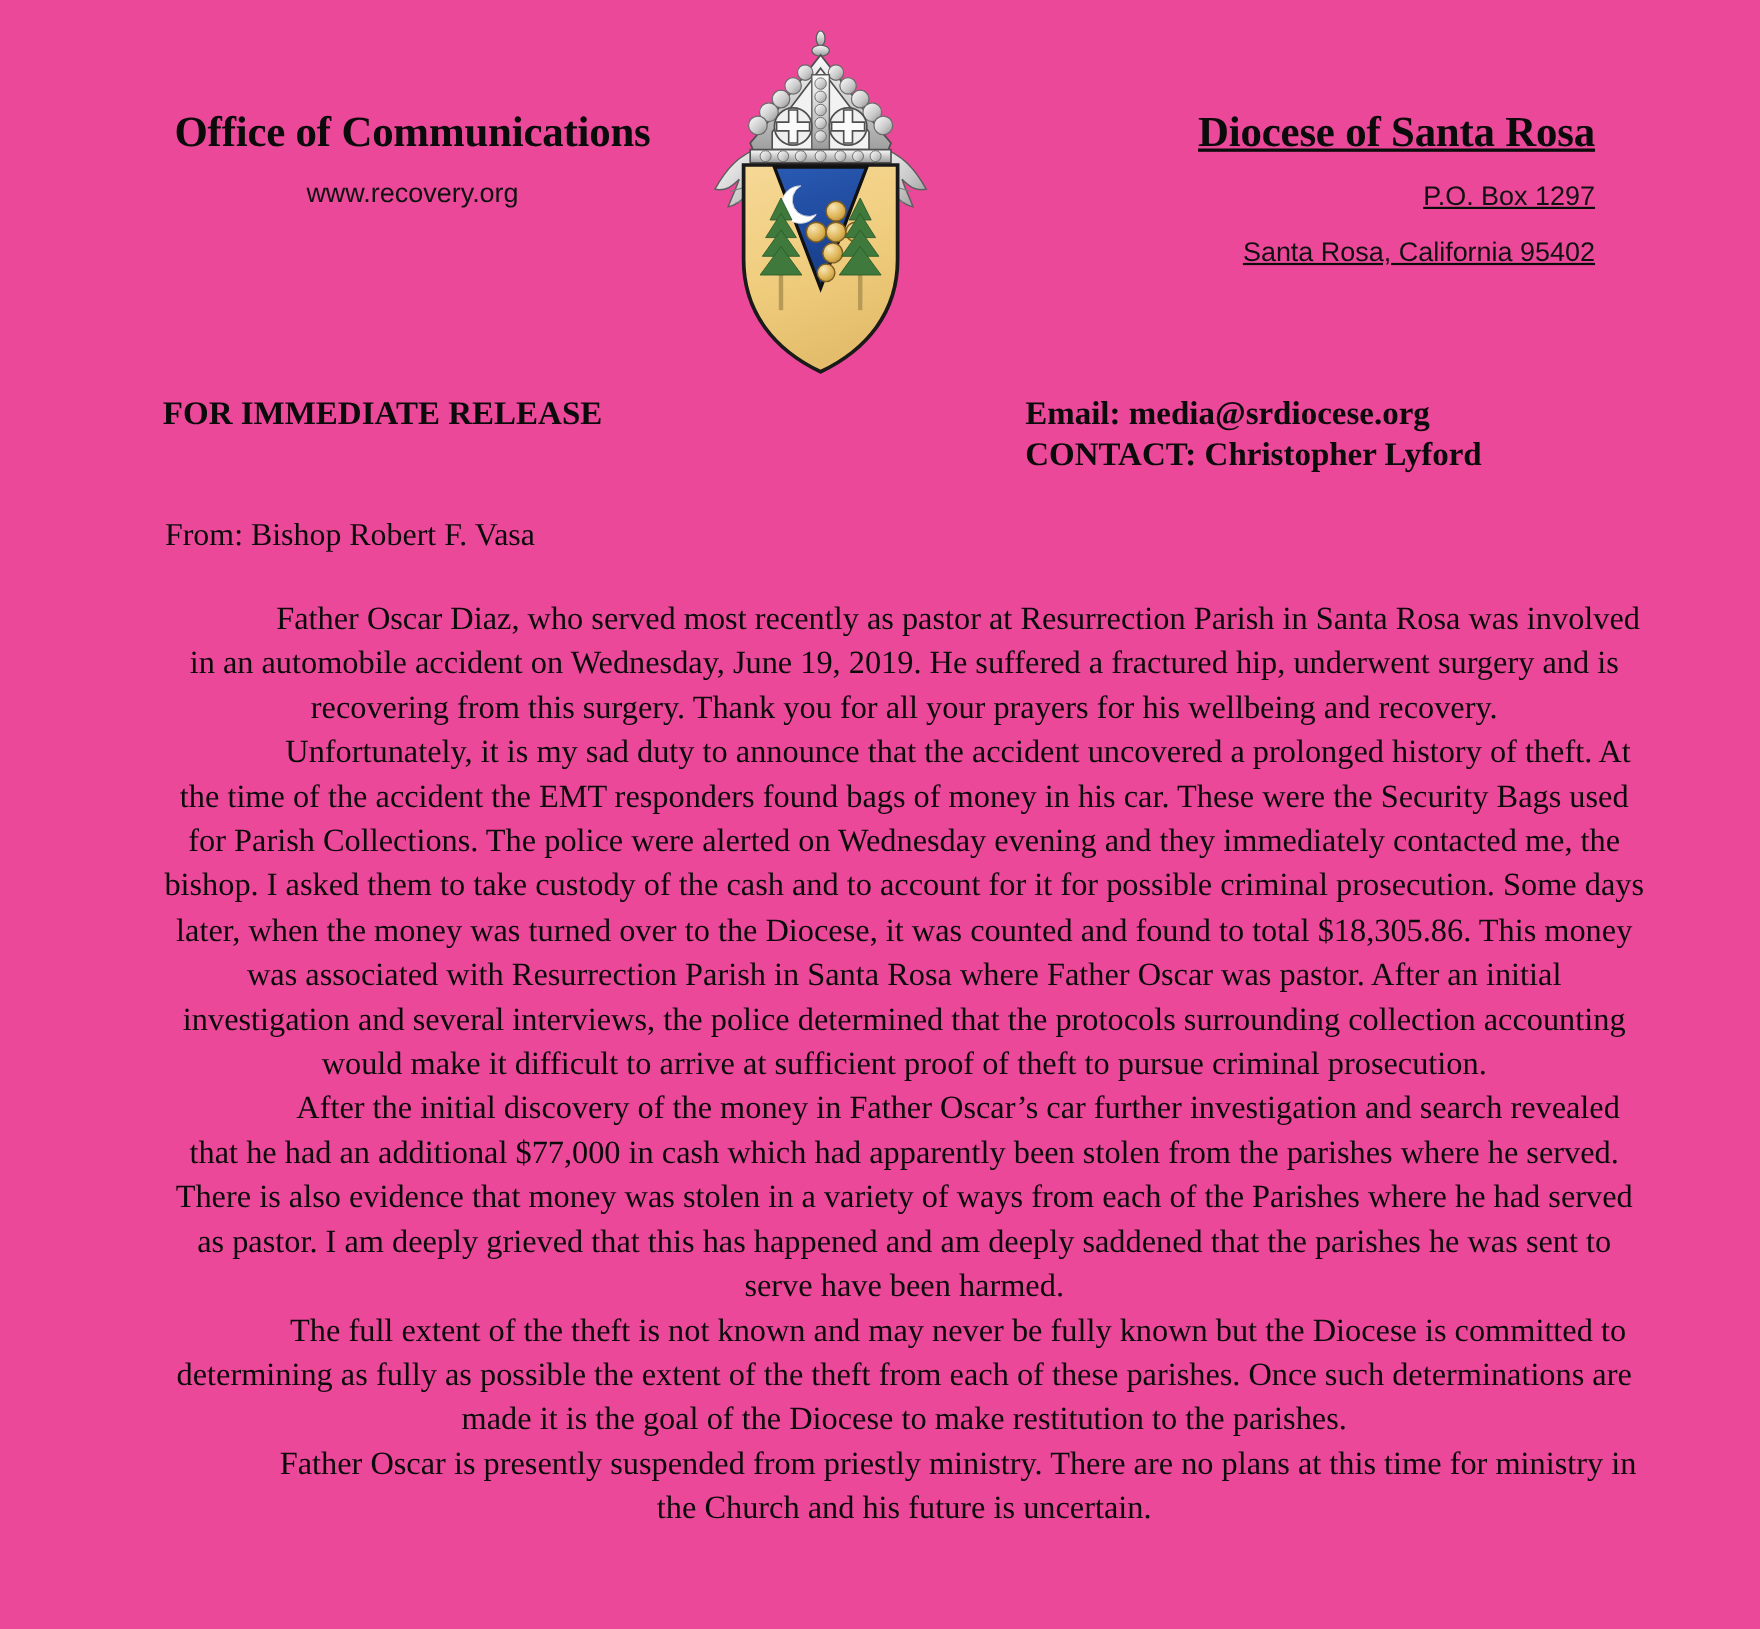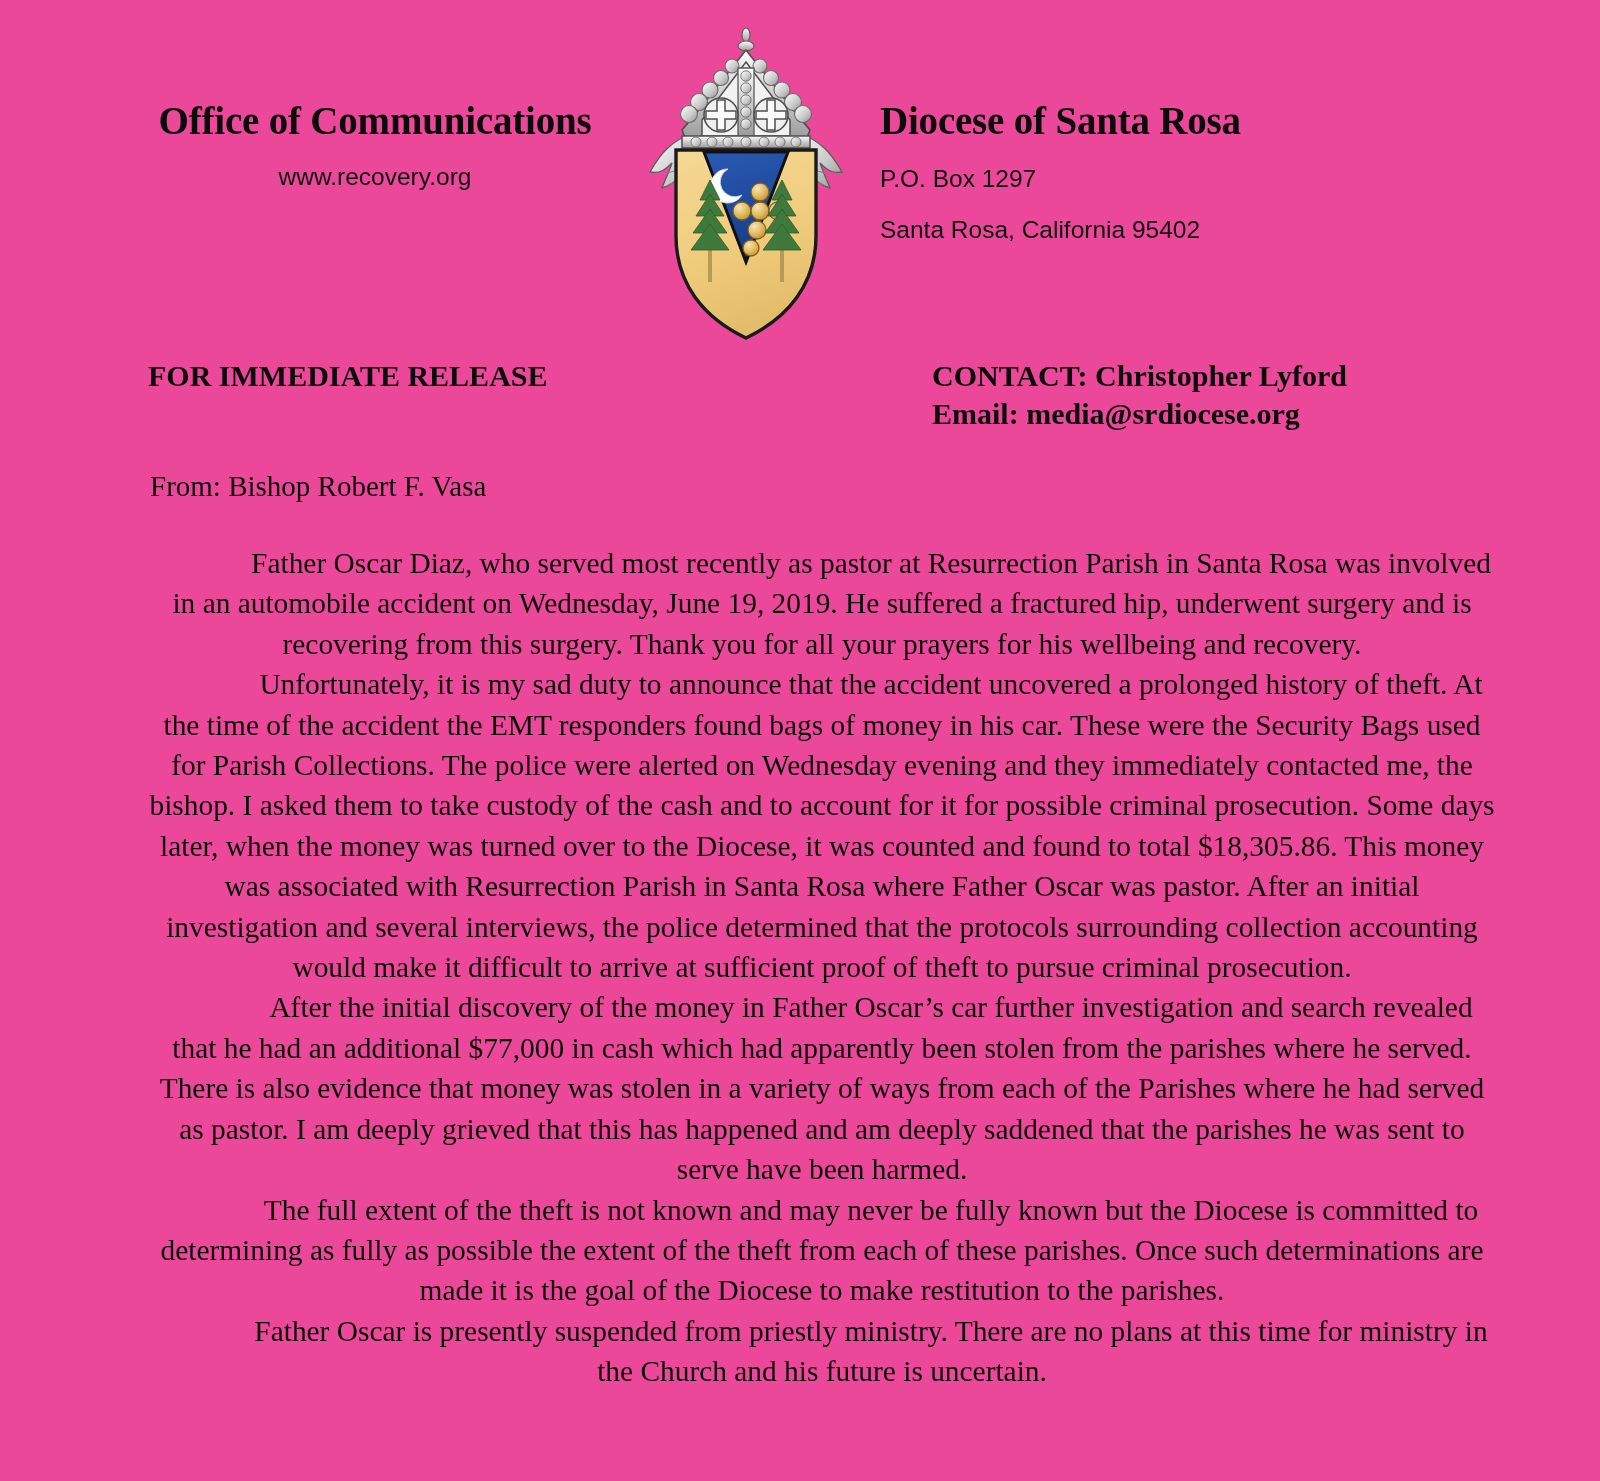--- a/index.html
+++ b/index.html
@@ -36,21 +36,22 @@
     left: 110px;
     top: 98px;
     width: 530px;
     text-align: center;
   }
   .mast-right {
     position: absolute;
     left: 880px;
     top: 98px;
     width: 570px;
-    text-align: left;
+    text-align: right;
+    text-decoration: underline;
   }
   .office-title {
     font-family: "Liberation Serif", "DejaVu Serif", serif;
     font-weight: bold;
     font-size: 39px;
     line-height: 46px;
     letter-spacing: -0.2px;
     white-space: nowrap;
   }
   .mast-sub {
@@ -275,22 +276,22 @@
       <div class="mast-sub">P.O. Box 1297</div>
       <div class="mast-sub">Santa Rosa, California  95402</div>
     </div>
   </div>
 
   <div class="release-row">
     <div class="release-left">
       <div class="bold-line">FOR IMMEDIATE RELEASE</div>
     </div>
     <div class="release-right">
+      <div class="bold-line">Email: media@srdiocese.org</div>
       <div class="bold-line">CONTACT:  Christopher Lyford</div>
-      <div class="bold-line">Email: media@srdiocese.org</div>
     </div>
   </div>
 
   <div class="from-line">From:  Bishop Robert F. Vasa</div>
 
   <div class="body-copy">
     <p>Father Oscar Diaz, who served most recently as pastor at Resurrection Parish in Santa Rosa was involved in an automobile accident on Wednesday, June 19, 2019. He suffered a fractured hip, underwent surgery and is recovering from this surgery. Thank you for all your prayers for his wellbeing and recovery.</p>
     <p>Unfortunately, it is my sad duty to announce that the accident uncovered a prolonged history of theft.  At the time of the accident the EMT responders found bags of money in his car. These were the Security Bags used for Parish Collections. The police were alerted on Wednesday evening and they immediately contacted me, the bishop. I asked them to take custody of the cash and to account for it for possible criminal prosecution. Some days later, when the money was turned over to the Diocese, it was counted and found to total $18,305.86. This money was associated with Resurrection Parish in Santa Rosa where Father Oscar was pastor. After an initial investigation and several interviews, the police determined that the protocols surrounding collection accounting would make it difficult to arrive at sufficient proof of theft to pursue criminal prosecution.</p>
     <p>After the initial discovery of the money in Father Oscar’s car further investigation and search revealed that he had an additional $77,000 in cash which had apparently been stolen from the parishes where he served. There is also evidence that money was stolen in a variety of ways from each of the Parishes where he had served as pastor. I am deeply grieved that this has happened and am deeply saddened that the parishes he was sent to serve have been harmed.</p>
     <p>The full extent of the theft is not known and may never be fully known but the Diocese is committed to determining as fully as possible the extent of the theft from each of these parishes. Once such determinations are made it is the goal of the Diocese to make restitution to the parishes.</p>

